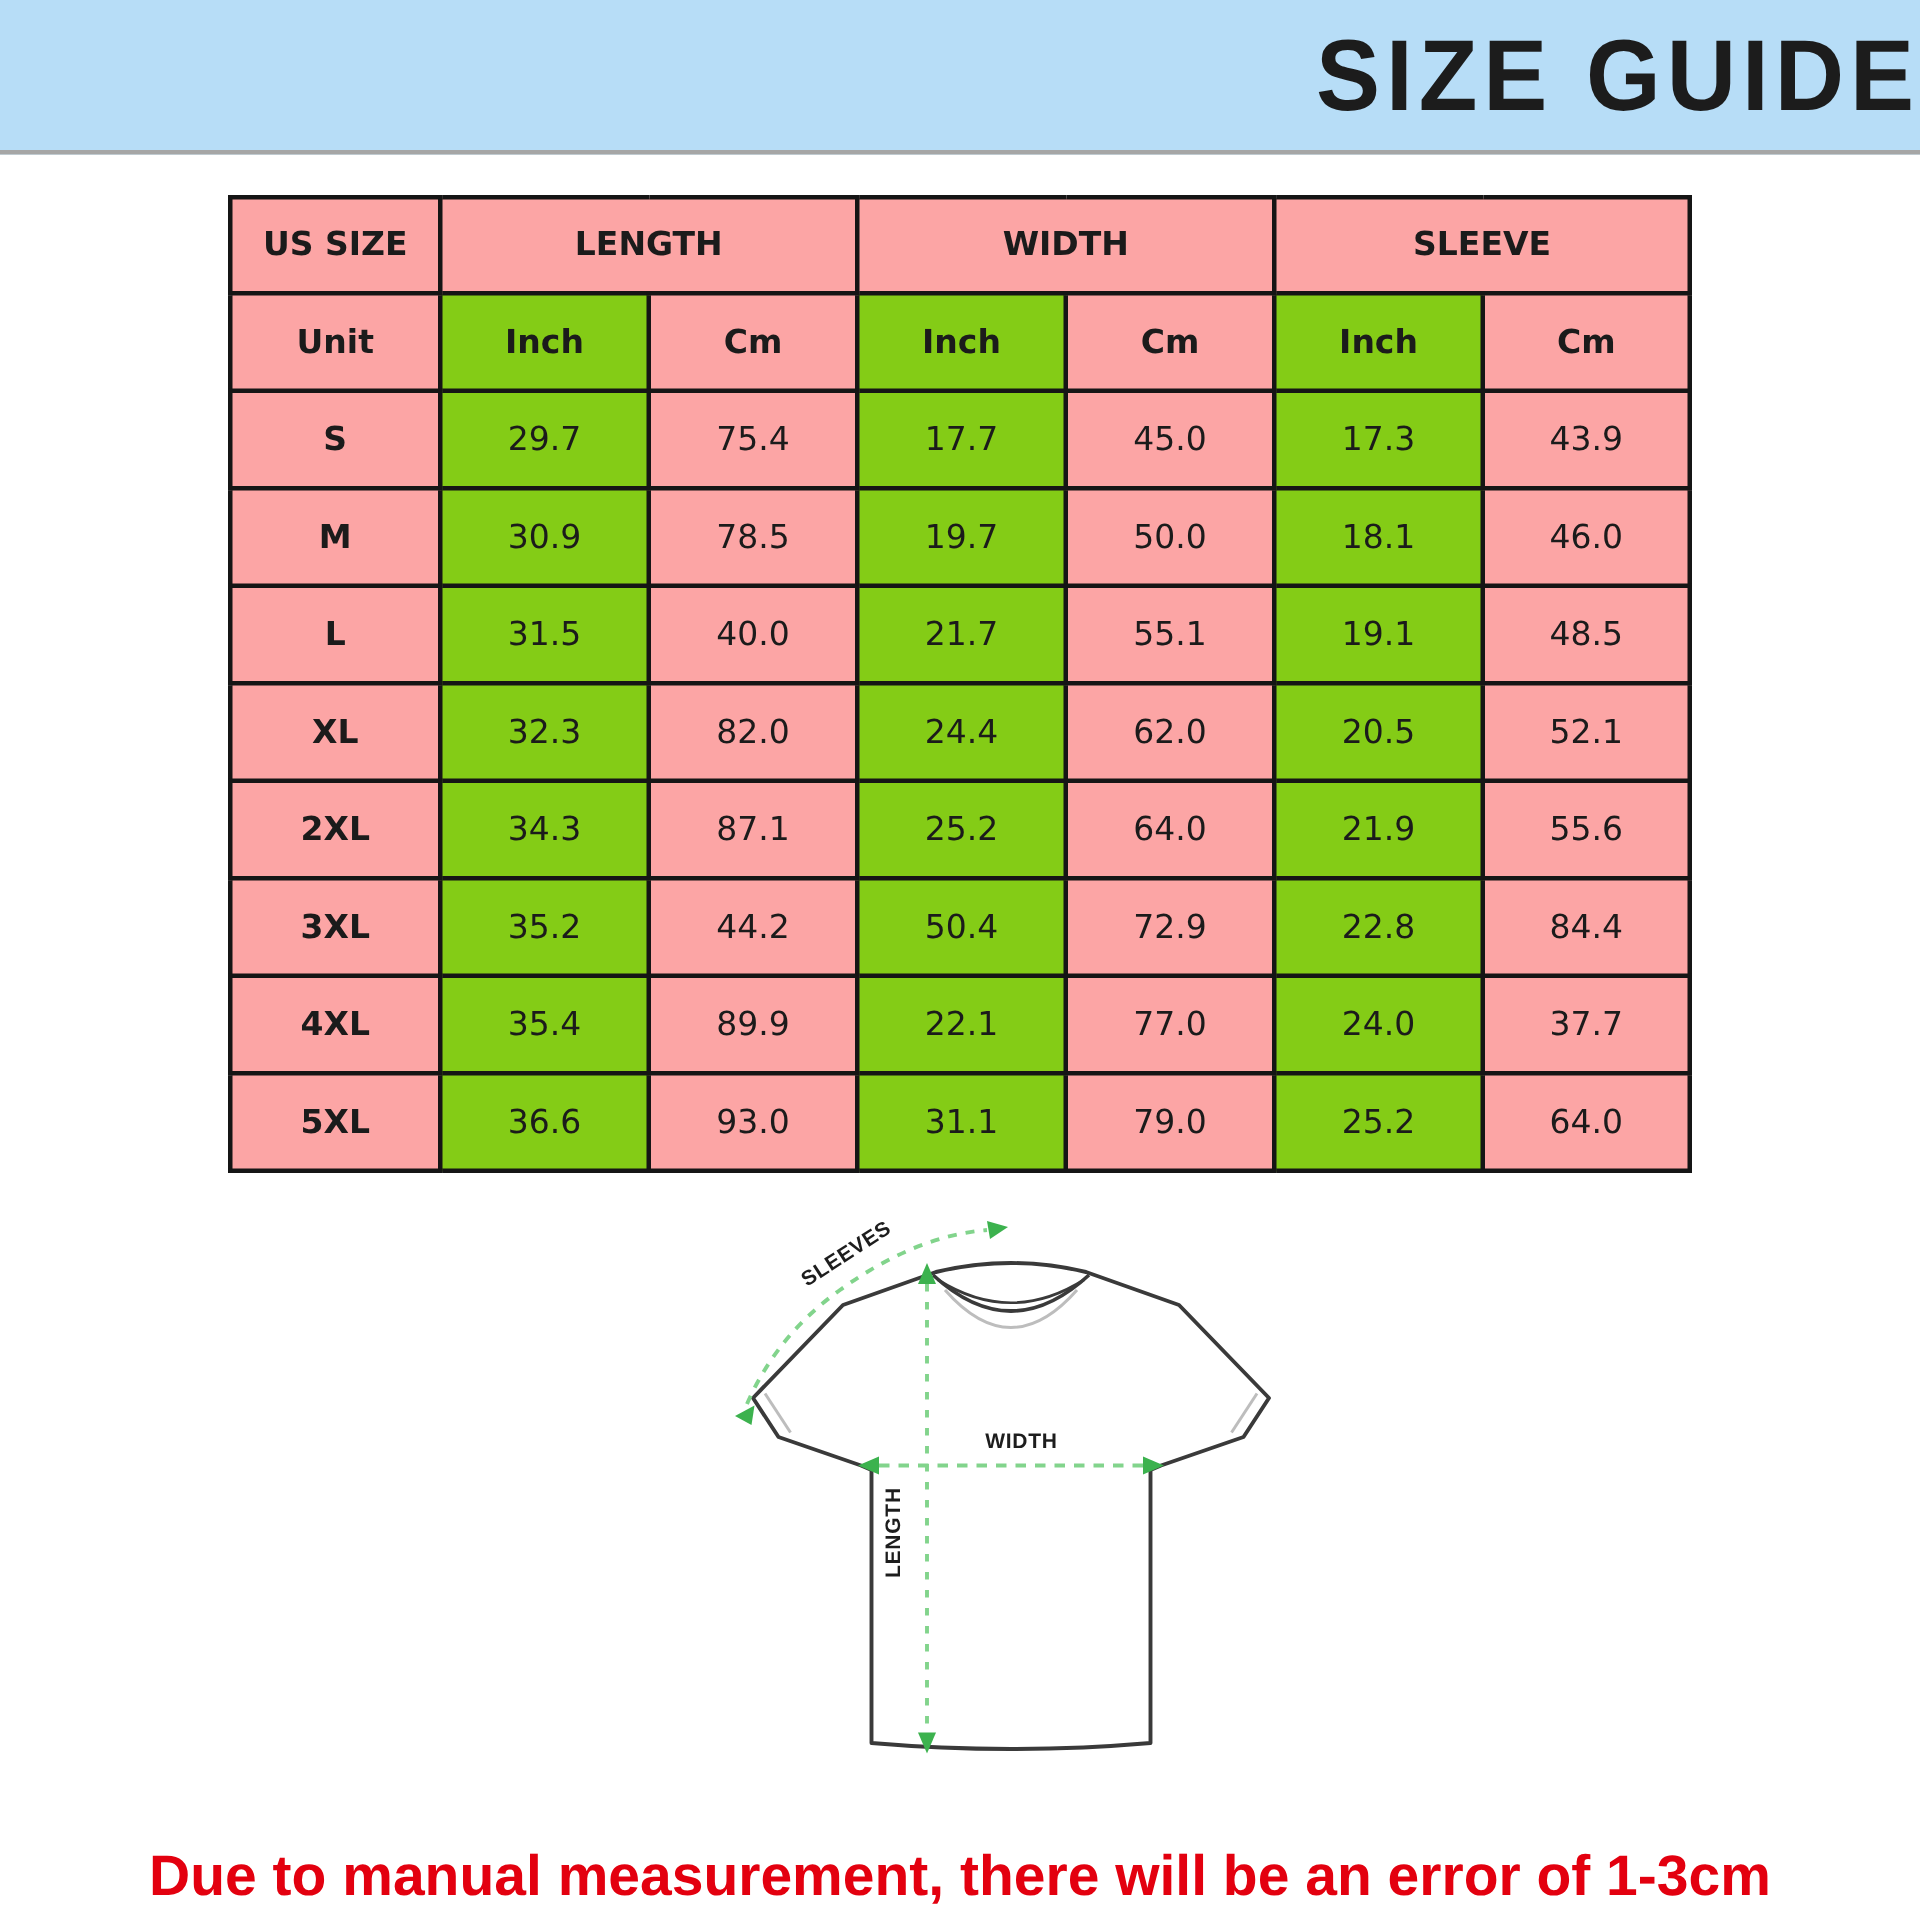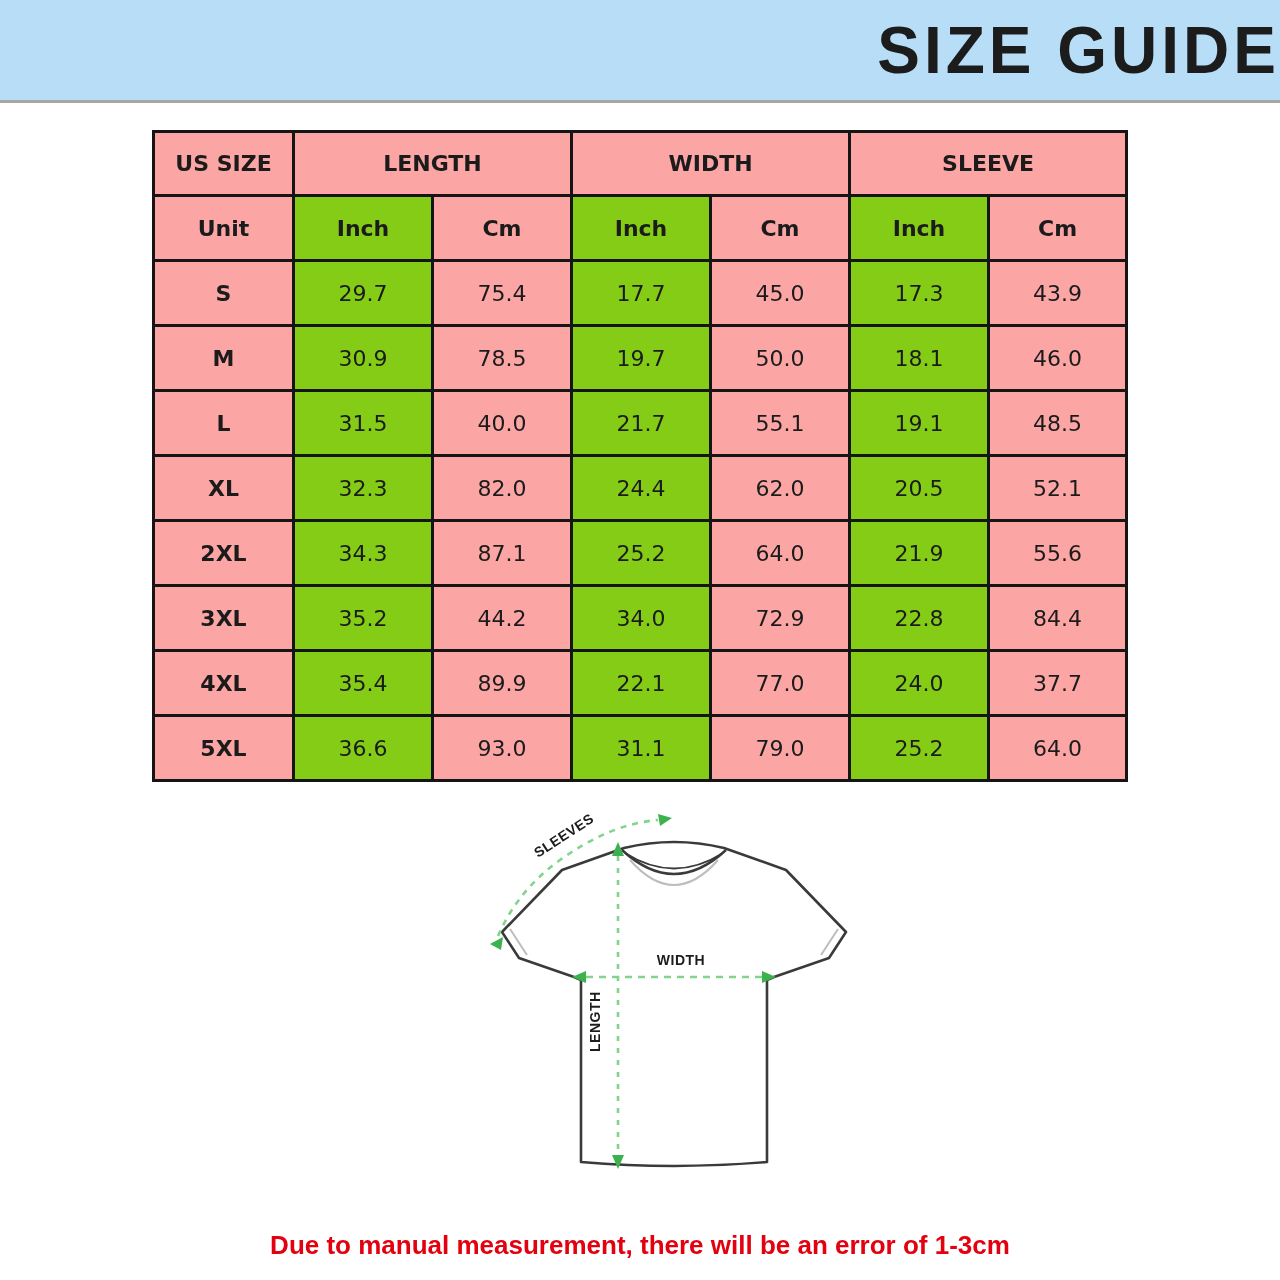--- a/index.html
+++ b/index.html
@@ -34,21 +34,21 @@
   .diagram { width:420px; height:412px; margin:24px 0 0 488px; }
   .diagram svg { display:block; }
   .svg-label {
     font-family:"Liberation Sans", sans-serif; font-weight:bold;
     font-size:14px; fill:#1d1d1d; letter-spacing:0.5px;
   }
   
   .note {
     margin-top:12px; text-align:center;
     font-family:"Liberation Sans", sans-serif; font-weight:bold;
-    font-size:26px; color:#e3000f;
+    font-size:38px; color:#e3000f;
   }
 </style>
 </head>
 <body>
 
 <div class="banner">
   <div class="title">SIZE GUIDE</div>
 </div>
 
 <table class="size-table">
@@ -119,21 +119,21 @@
     <td class="shade num">87.1</td>
     <td class="plain num">25.2</td>
     <td class="shade num">64.0</td>
     <td class="plain num">21.9</td>
     <td class="shade num">55.6</td>
   </tr>
   <tr>
     <td class="shade bold">3XL</td>
     <td class="plain num">35.2</td>
     <td class="shade num">44.2</td>
-    <td class="plain num">34.0</td>
+    <td class="plain num">50.4</td>
     <td class="shade num">72.9</td>
     <td class="plain num">22.8</td>
     <td class="shade num">84.4</td>
   </tr>
   <tr>
     <td class="shade bold">4XL</td>
     <td class="plain num">35.4</td>
     <td class="shade num">89.9</td>
     <td class="plain num">22.1</td>
     <td class="shade num">77.0</td>

